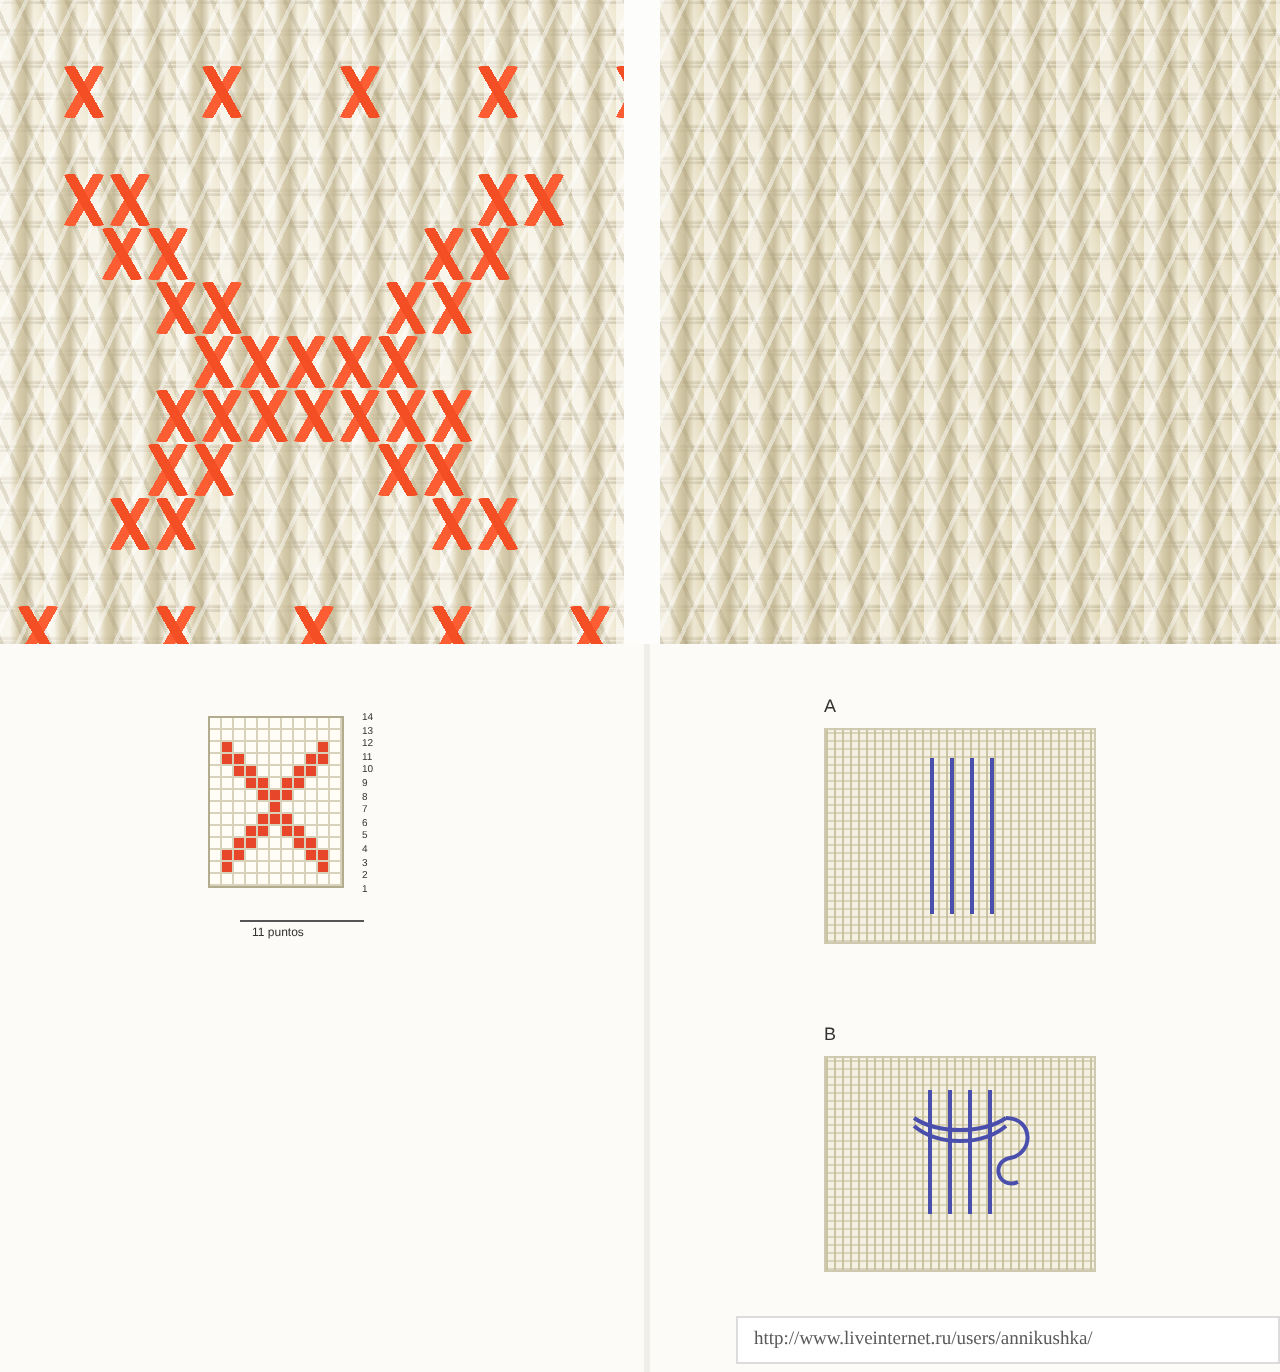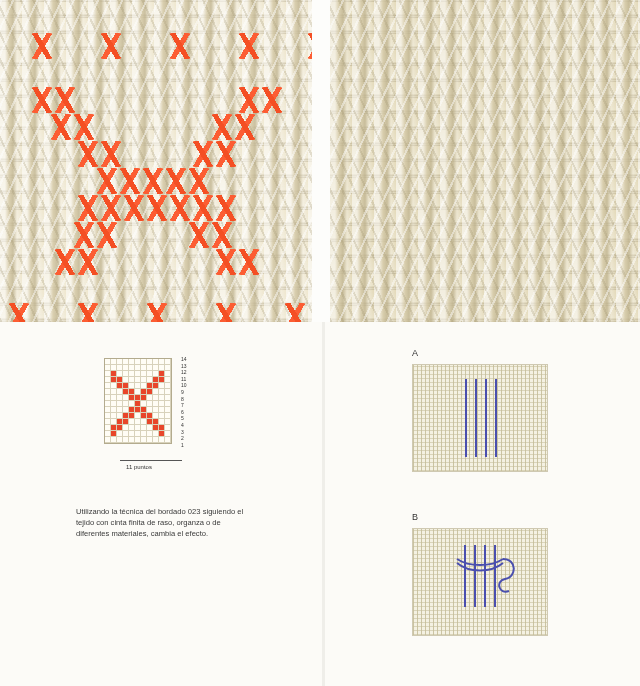--- a/index.html
+++ b/index.html
@@ -402,21 +402,20 @@
           <div>3</div>
           <div>2</div>
           <div>1</div>
         </div>
       <div class="chart-caption">
         <div class="rule"></div>
         <span>11 puntos</span>
       </div>
     </div>
 
-    <p class="para">Utilizando la técnica del bordado 023 siguiendo el tejido con cinta finita de raso, organza o de diferentes materiales, cambia el efecto.</p>
 
     <div class="label" style="left:412px;top:26px;">A</div>
     <div class="swatch" style="left:412px;top:42px;width:134px;height:106px;">
       <div class="vline" style="left:52px;top:14px;height:78px;"></div>
       <div class="vline" style="left:62px;top:14px;height:78px;"></div>
       <div class="vline" style="left:72px;top:14px;height:78px;"></div>
       <div class="vline" style="left:82px;top:14px;height:78px;"></div>
     </div>
 
     <div class="label" style="left:412px;top:190px;">B</div>
@@ -427,14 +426,17 @@
           <path d="M62 16 L62 78"></path>
           <path d="M72 16 L72 78"></path>
           <path d="M82 16 L82 78"></path>
           <path d="M44 30 C56 38, 78 38, 90 30"></path>
           <path d="M44 34 C56 44, 78 44, 90 34"></path>
           <path d="M90 30 C104 30, 104 48, 92 50 C82 52, 86 66, 96 62"></path>
         </g>
       </svg>
     </div>
 
+    <div class="watermark">
+      <span>http://www.liveinternet.ru/users/annikushka/</span>
+    </div>
   </div>
 </div>
 
 </body></html>

